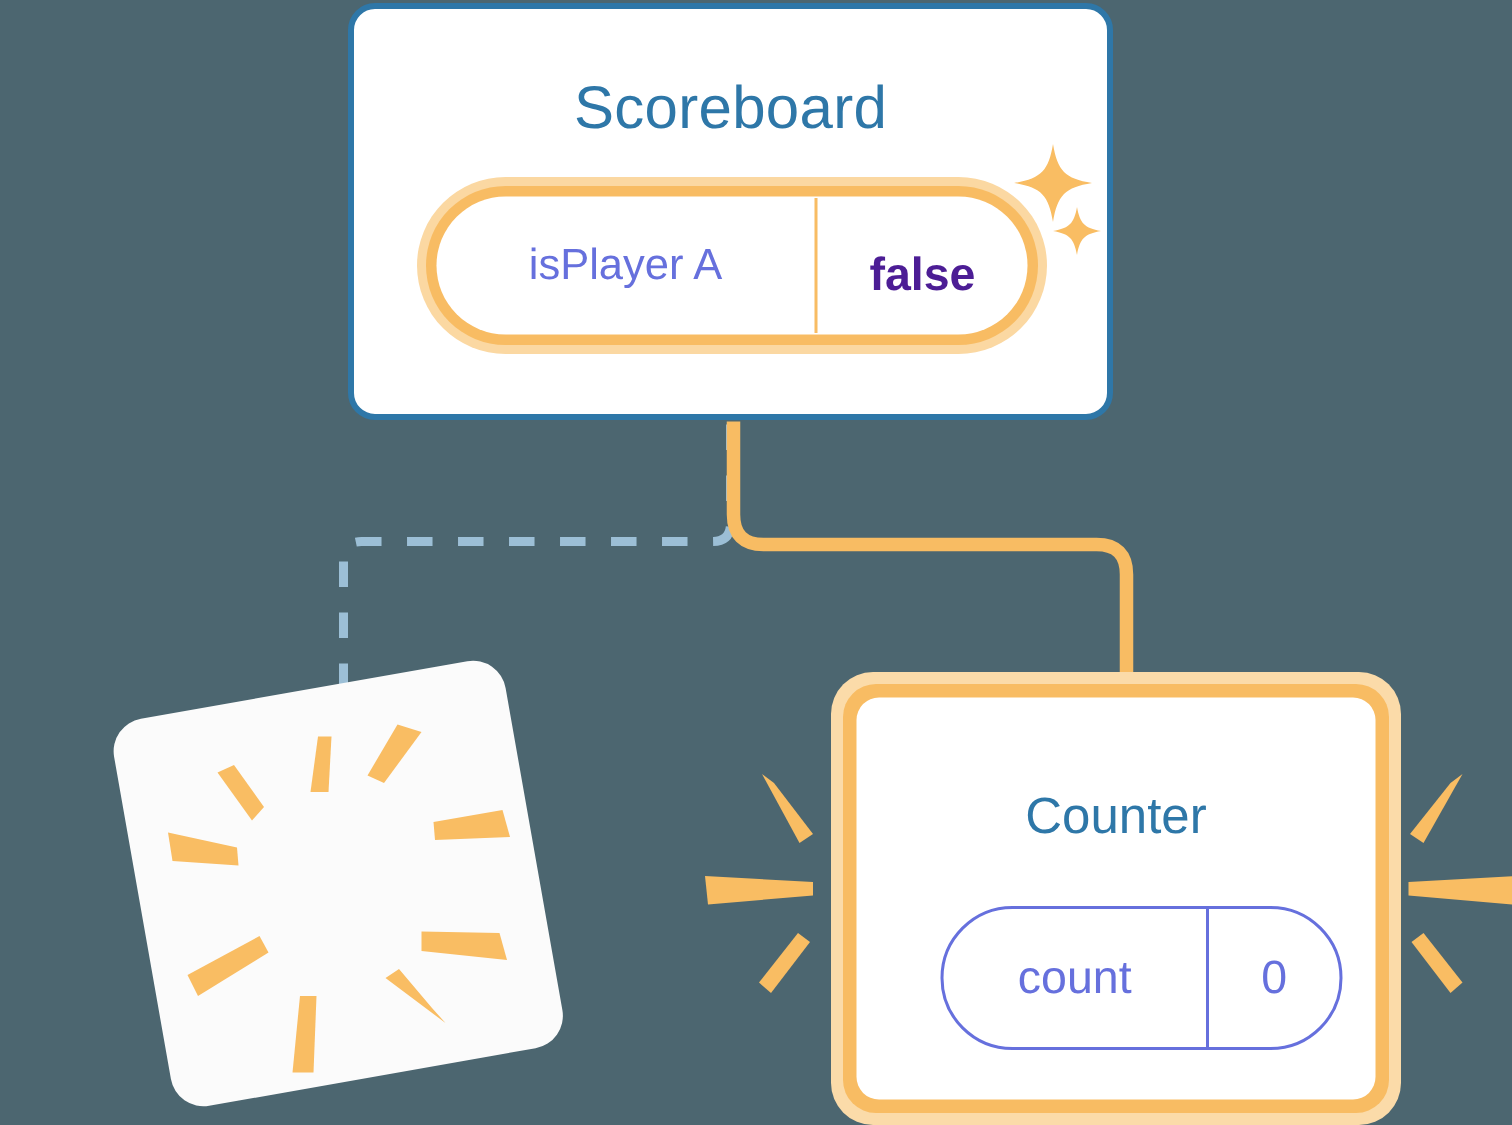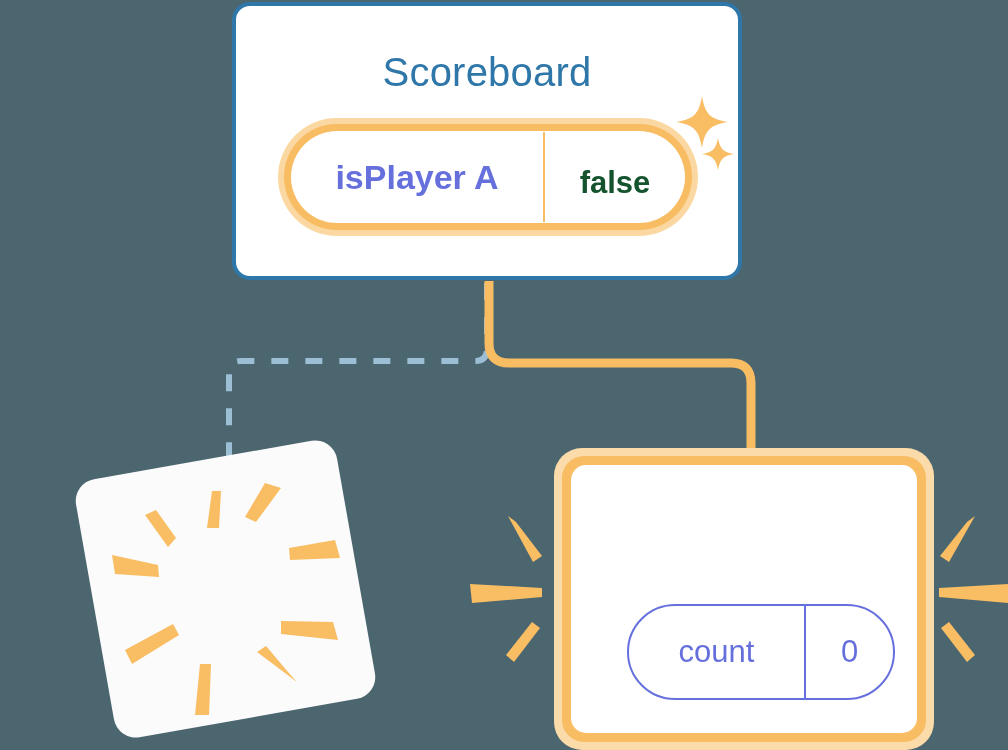--- a/index.html
+++ b/index.html
@@ -82,34 +82,34 @@
     background: #ffffff;
     display: flex;
     align-items: stretch;
   }
   .pill-orange-key {
     flex: 0 0 252px;
     display: flex;
     align-items: center;
     justify-content: center;
     color: #6670dd;
-    font-size: 34px;
-    font-weight: 700;
+    font-size: 29px;
+    font-weight: 400;
   }
   .pill-orange-sep {
     width: 2px;
     background: #f8bc63;
     margin: 1px 0;
   }
   .pill-orange-val {
     flex: 1 1 auto;
     display: flex;
     align-items: center;
     justify-content: center;
-    color: #14532d;
+    color: #4c1d95;
     font-size: 31px;
     font-weight: 700;
     margin-top: 12px;
   }
 
   
   .card-counter-outer {
     position: absolute;
     left: 554px;
     top: 448px;
@@ -259,20 +259,21 @@
 
       <polygon points="212,232 203,222 181,196 172,202"></polygon>
 
       <polygon name="ray" points="110,265 124,265 126,214 115,214"></polygon>
     </g>
   </svg>
 
   <div class="card-counter-outer">
     <div class="card-counter-mid">
       <div class="card-counter-inner">
+        <div class="counter-title">Counter</div>
         <div class="pill-purple">
           <div class="pill-purple-key">count</div>
           <div class="pill-purple-sep"></div>
           <div class="pill-purple-val">0</div>
         </div>
       </div>
     </div>
   </div>
 
   <svg class="burst-ray" style="left:470px; top:500px; width:80px; height:180px;" viewBox="0 0 80 180">

